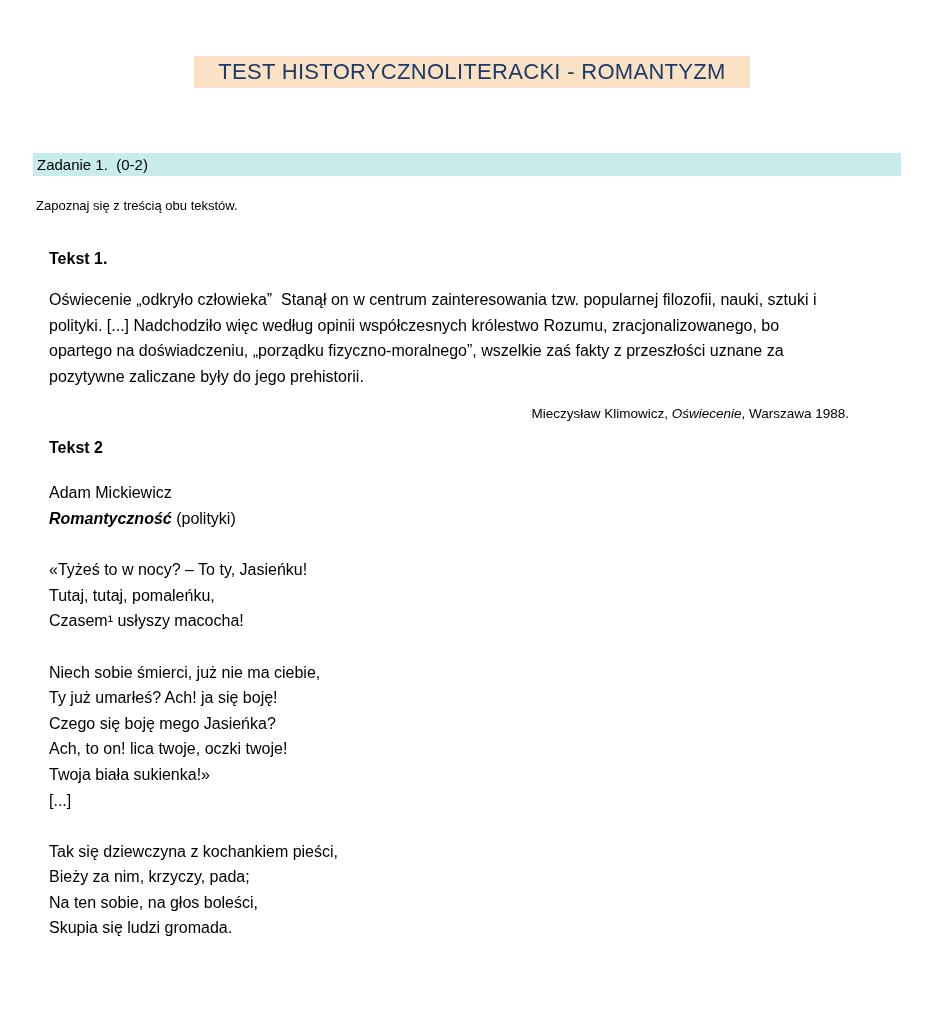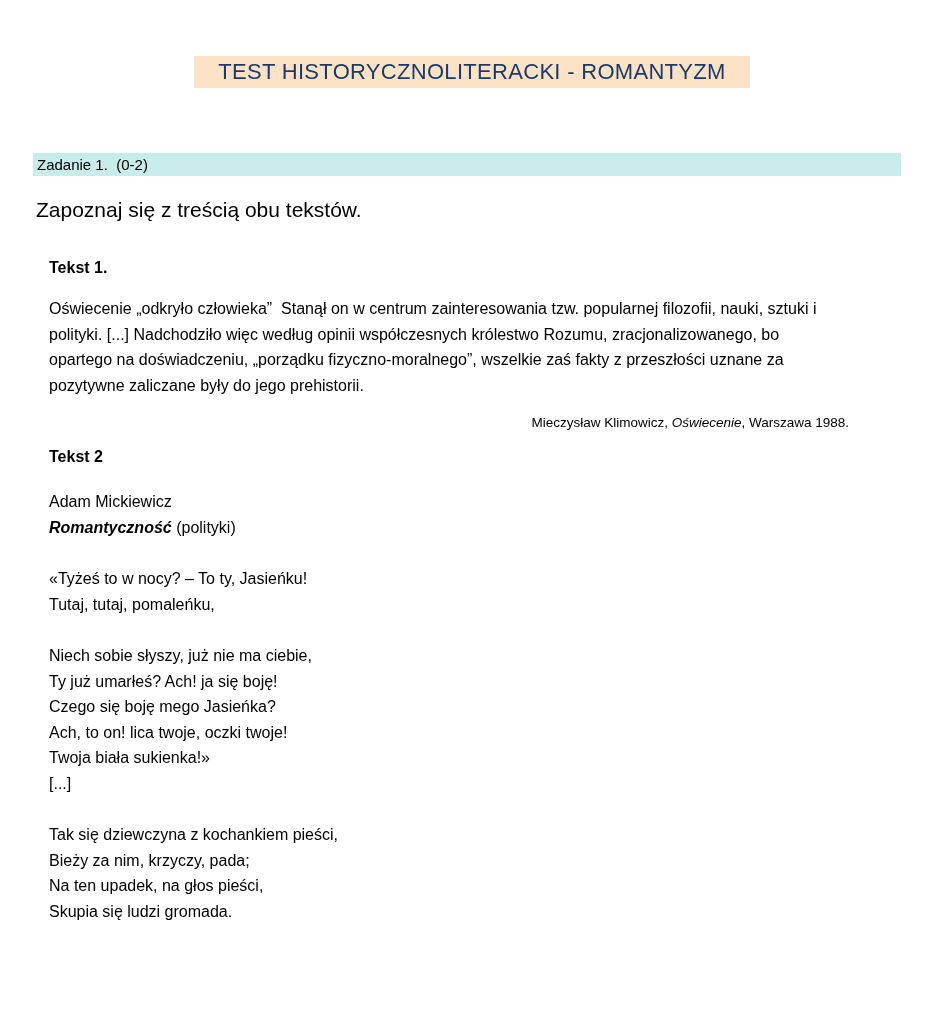--- a/index.html
+++ b/index.html
@@ -25,21 +25,21 @@
   }
   .task-header{
     margin:65px 43px 0 33px;
     background:var(--task-header-bg);
     font-size:15px;line-height:19px;
     padding:2px 4px;
     white-space:pre-wrap;
   }
   .instruction{
     margin:22px 0 12px 36px;
-    font-size:21px;
+    font-size:13px;
   }
   .texts{
     margin:36px 0 0 49px;
     width:800px;
     font-size:16px;line-height:25.6px;
   }
   .texts h2{font-size:16px;margin:0;line-height:20px;}
   .text1-heading{margin-bottom:18px !important;}
   .text1-body{margin:0;white-space:pre-wrap;max-width:795px;}
   .attribution{
@@ -80,32 +80,33 @@
 
     <div class="poem-head">
       <div class="author-line">Adam Mickiewicz</div>
       <div class="work-line"><span class="work-title">Romantyczność</span><span> (polityki)</span></div>
     </div>
 
     <div id="poem">
         <div class="stanza">
           <div class="poem-line">«Tyżeś to w nocy? – To ty, Jasieńku!</div>
           <div class="poem-line">Tutaj, tutaj, pomaleńku,</div>
+          <div class="poem-line">Czasem¹ usłyszy macocha!</div>
         </div>
         <div class="stanza">
-          <div class="poem-line">Niech sobie słyszy, już nie ma ciebie,</div>
+          <div class="poem-line">Niech sobie śmierci, już nie ma ciebie,</div>
           <div class="poem-line">Ty już umarłeś? Ach! ja się boję!</div>
           <div class="poem-line">Czego się boję mego Jasieńka?</div>
           <div class="poem-line">Ach, to on! lica twoje, oczki twoje!</div>
           <div class="poem-line">Twoja biała sukienka!»</div>
           <div class="poem-line">[...]</div>
         </div>
         <div class="stanza">
           <div class="poem-line">Tak się dziewczyna z kochankiem pieści,</div>
           <div class="poem-line">Bieży za nim, krzyczy, pada;</div>
-          <div class="poem-line">Na ten upadek, na głos pieści,</div>
+          <div class="poem-line">Na ten sobie, na głos boleści,</div>
           <div class="poem-line">Skupia się ludzi gromada.</div>
         </div>
       </div>
 
   </section>
 
 </main>
 
 </body></html>

